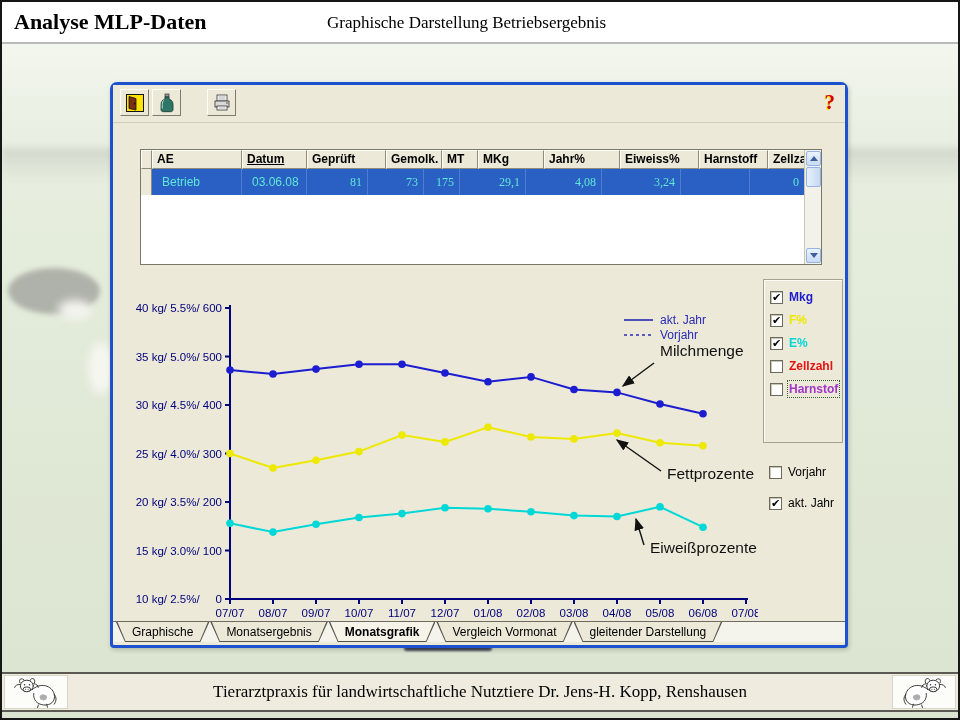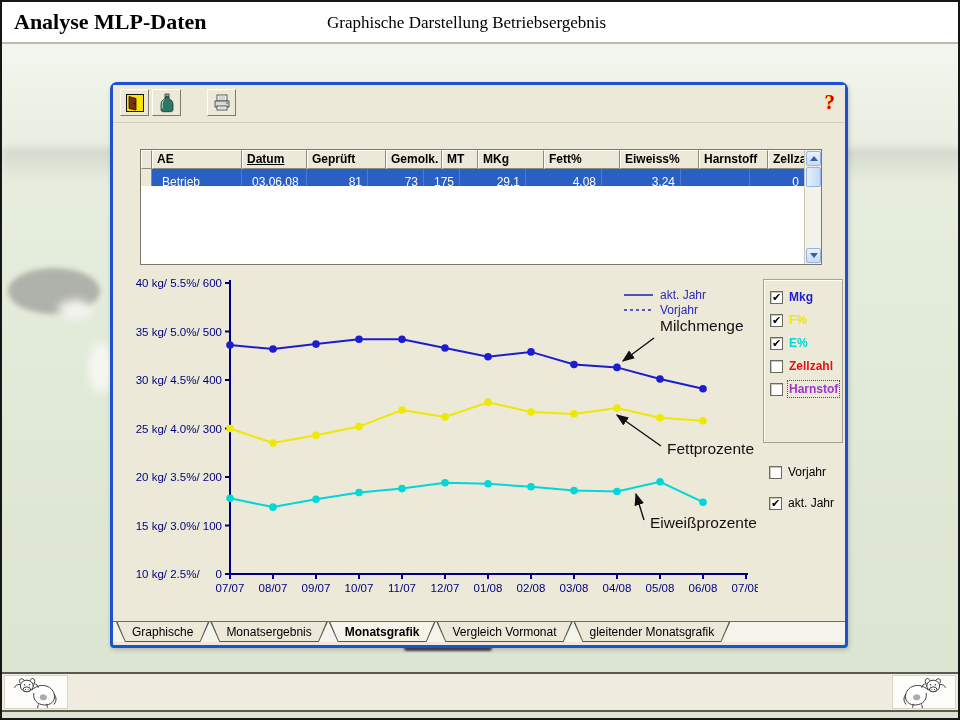--- a/index.html
+++ b/index.html
@@ -35,37 +35,37 @@
   .tbtn { position:absolute; top:4px; width:29px; height:27px; background:#ece9d8;
     border:1px solid; border-color:#fffef5 #7d7b6f #7d7b6f #fffef5; display:flex; align-items:center; justify-content:center; }
   .help-q { position:absolute; right:10px; top:5px; font-family:"Liberation Serif","DejaVu Serif",serif; font-weight:bold; font-size:21px; color:#d40000; text-shadow:-1px 1px 0 #ffdf00; cursor:default; }
 
   
   .grid { position:absolute; left:27px; top:64px; width:682px; height:116px; background:#fff; border:1px solid #7a7869; }
   .gridrows { position:absolute; left:0; top:0; right:17px; bottom:0; overflow:hidden; background:#fff; }
   .hrow { display:flex; height:19px; }
   .hcell { flex:none; background:#ece9d8; border-top:1px solid #fffef7; border-left:1px solid #fffef7; border-right:1px solid #8d8b7c; border-bottom:1px solid #8d8b7c;
     font-weight:bold; font-size:12px; color:#000; padding:1px 0 0 4px; white-space:nowrap; overflow:hidden; }
-  .drow { display:flex; height:17px; background:#2a5fc4; color:#ffffff; font-size:12px; }
+  .drow { display:flex; height:26px; background:#2a5fc4; color:#5eead4; font-size:12px; }
   .dcell { flex:none; border-right:1px solid #4f7cd2; padding-top:6px; white-space:nowrap; overflow:hidden; }
-  .dcell.num { text-align:right; padding-right:5px; }
+  .dcell.num { text-align:right; padding-right:5px;font-family:Liberation Serif, serif; }
   .dcell.txt { padding-left:10px; }
   .indicator { flex:none; width:11px; background:#ece9d8; border-right:1px solid #8d8b7c; }
 
   .vscroll { position:absolute; right:0; top:0; bottom:0; width:17px; background:#f2f1ea; border-left:1px solid #c9c6b4; }
   .sbtn { position:absolute; left:1px; width:15px; height:15px; border:1px solid #95b3e7; border-radius:2px;
     background:linear-gradient(180deg,#eaf2fd,#c8dbf7); display:flex; align-items:center; justify-content:center; }
   .sbtn.up { top:1px; } .sbtn.down { bottom:1px; }
   .sthumb { position:absolute; left:1px; top:17px; width:15px; height:20px; border:1px solid #95b3e7; border-radius:2px;
     background:linear-gradient(90deg,#dcead celestial,#c4d8f4); background:linear-gradient(90deg,#e7f0fc,#c4d8f4); }
   .tri-up { width:0; height:0; border-left:4px solid transparent; border-right:4px solid transparent; border-bottom:5px solid #3d5f9e; }
   .tri-down { width:0; height:0; border-left:4px solid transparent; border-right:4px solid transparent; border-top:5px solid #3d5f9e; }
 
   
-  .chart-wrap { position:absolute; left:3px; top:176px; width:642px; height:350px; }
+  .chart-wrap { position:absolute; left:3px; top:201px; width:642px; height:350px; }
   .chart-wrap svg { display:block; }
   svg text { font-family:"Liberation Sans","DejaVu Sans",sans-serif; }
   .right-panel { position:absolute; left:648px; top:184px; width:84px; height:350px; }
   .groupbox { position:absolute; left:2px; top:10px; width:80px; height:164px; border:1px solid #a5a291; box-shadow:inset 1px 1px 0 #fffef6; padding:10px 0 0 6px; }
   .cb { display:flex; align-items:center; margin-bottom:9px; cursor:default; }
   .cb .box { flex:none; width:13px; height:13px; background:#fff; border:1px solid #6a6a5e; box-shadow:inset 1px 1px 0 #c9c6b6; margin-right:6px;
     font-size:11px; font-weight:bold; line-height:11px; text-align:center; color:#000; }
   .cb .lbl { font-size:12px; font-weight:bold; white-space:nowrap; }
   .cb .lbl.plain { font-weight:normal; color:#000; }
   .cb .lbl.focus { outline:1px dotted #2f6030; outline-offset:1px; }
@@ -139,21 +139,21 @@
     <div class="grid">
       <div class="gridrows">
         <div class="hrow" id="gridHead">
             <div class="indicator hcell" style="width: 11px;"></div>
             <div class="hcell" style="width: 90px;">AE</div>
             <div class="hcell" style="width: 65px; text-decoration: underline;">Datum</div>
             <div class="hcell" style="width: 79px;">Geprüft</div>
             <div class="hcell" style="width: 56px;">Gemolk.</div>
             <div class="hcell" style="width: 36px;">MT</div>
             <div class="hcell" style="width: 66px;">MKg</div>
-            <div class="hcell" style="width: 76px;">Fett%</div>
+            <div class="hcell" style="width: 76px;">Jahr%</div>
             <div class="hcell" style="width: 79px;">Eiweiss%</div>
             <div class="hcell" style="width: 69px;">Harnstoff</div>
             <div class="hcell" style="width: 55px;">Zellzahl</div>
           </div>
         <div class="drow" id="gridRow">
             <div class="indicator" style="width: 11px;"></div>
             <div class="dcell txt" style="width: 90px;">Betrieb</div>
             <div class="dcell txt" style="width: 65px;">03.06.08</div>
             <div class="dcell num" style="width: 61px;">81</div>
             <div class="dcell num" style="width: 56px;">73</div>
@@ -324,21 +324,21 @@
         <span class="tab active">
           <span class="bgshape"></span>
           <span class="tlabel">Monatsgrafik</span>
         </span>
         <span class="tab">
           <span class="bgshape"></span>
           <span class="tlabel">Vergleich Vormonat</span>
         </span>
         <span class="tab">
           <span class="bgshape"></span>
-          <span class="tlabel">gleitender Monatsgrafik</span>
+          <span class="tlabel">gleitender Darstellung</span>
         </span>
       </div>
   </div>
 
   <div class="footer">
     <div class="cowbox left">
       <svg width="62" height="32" viewBox="0 0 62 42">
           <path d="M26,18 C36,8 52,12 55,24 C57,33 50,39 41,38 C32,37 27,31 28,23" stroke="#3c3c3c" stroke-width="1.3" fill="#fff" stroke-linecap="round"></path>
           <path d="M36,26 q4,-4 9,0 q2,5 -4,6 q-6,0 -5,-6" fill="#8a8a8a" opacity="0.7"></path>
           <path d="M55,24 q5,6 0,13" stroke="#3c3c3c" stroke-width="1.3" fill="none" stroke-linecap="round"></path>
@@ -346,20 +346,21 @@
           <path d="M10,9 C7,3 14,2 16,6 M23,6 C25,1 31,3 29,9" stroke="#3c3c3c" stroke-width="1.3" fill="none" stroke-linecap="round"></path>
           <ellipse cx="19" cy="13" rx="8.5" ry="7.5" stroke="#3c3c3c" stroke-width="1.3" fill="#fff" stroke-linecap="round"></ellipse>
           <path d="M10,11 q-6,0 -7,4 M28,10 q6,1 6,5" stroke="#3c3c3c" stroke-width="1.3" fill="none" stroke-linecap="round"></path>
           <circle cx="16" cy="11.5" r="1" fill="#333"></circle>
           <circle cx="22.5" cy="11.5" r="1" fill="#333"></circle>
           <ellipse cx="19" cy="17.5" rx="5" ry="3.2" stroke="#3c3c3c" stroke-width="1.3" fill="#fff" stroke-linecap="round"></ellipse>
           <circle cx="17.3" cy="17.5" r="0.7" fill="#333"></circle>
           <circle cx="20.7" cy="17.5" r="0.7" fill="#333"></circle>
         </svg>
     </div>
+    <div class="ftext">Tierarztpraxis für landwirtschaftliche Nutztiere Dr. Jens-H. Kopp, Renshausen</div>
     <div class="cowbox right">
       <svg width="62" height="32" viewBox="0 0 62 42">
           <path d="M26,18 C36,8 52,12 55,24 C57,33 50,39 41,38 C32,37 27,31 28,23" stroke="#3c3c3c" stroke-width="1.3" fill="#fff" stroke-linecap="round"></path>
           <path d="M36,26 q4,-4 9,0 q2,5 -4,6 q-6,0 -5,-6" fill="#8a8a8a" opacity="0.7"></path>
           <path d="M55,24 q5,6 0,13" stroke="#3c3c3c" stroke-width="1.3" fill="none" stroke-linecap="round"></path>
           <path d="M34,38 l-1,4 M45,37 l1,4" stroke="#3c3c3c" stroke-width="1.3" fill="none" stroke-linecap="round"></path>
           <path d="M10,9 C7,3 14,2 16,6 M23,6 C25,1 31,3 29,9" stroke="#3c3c3c" stroke-width="1.3" fill="none" stroke-linecap="round"></path>
           <ellipse cx="19" cy="13" rx="8.5" ry="7.5" stroke="#3c3c3c" stroke-width="1.3" fill="#fff" stroke-linecap="round"></ellipse>
           <path d="M10,11 q-6,0 -7,4 M28,10 q6,1 6,5" stroke="#3c3c3c" stroke-width="1.3" fill="none" stroke-linecap="round"></path>
           <circle cx="16" cy="11.5" r="1" fill="#333"></circle>

